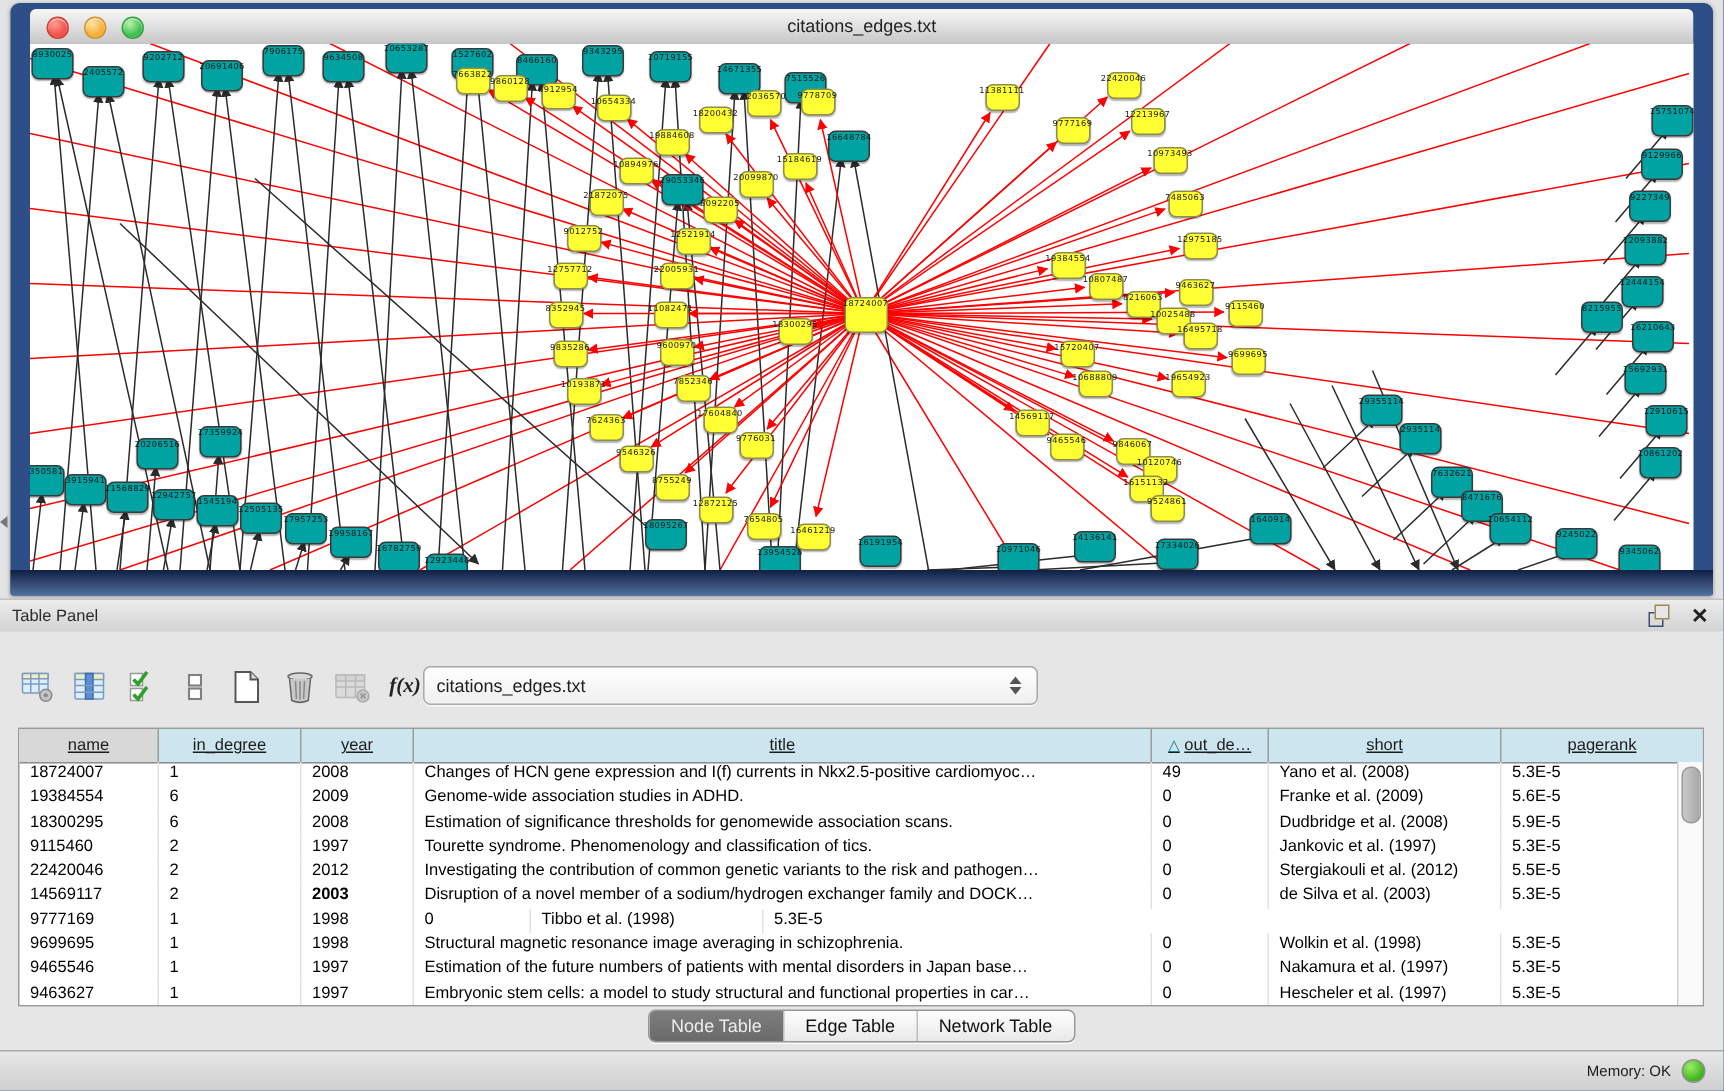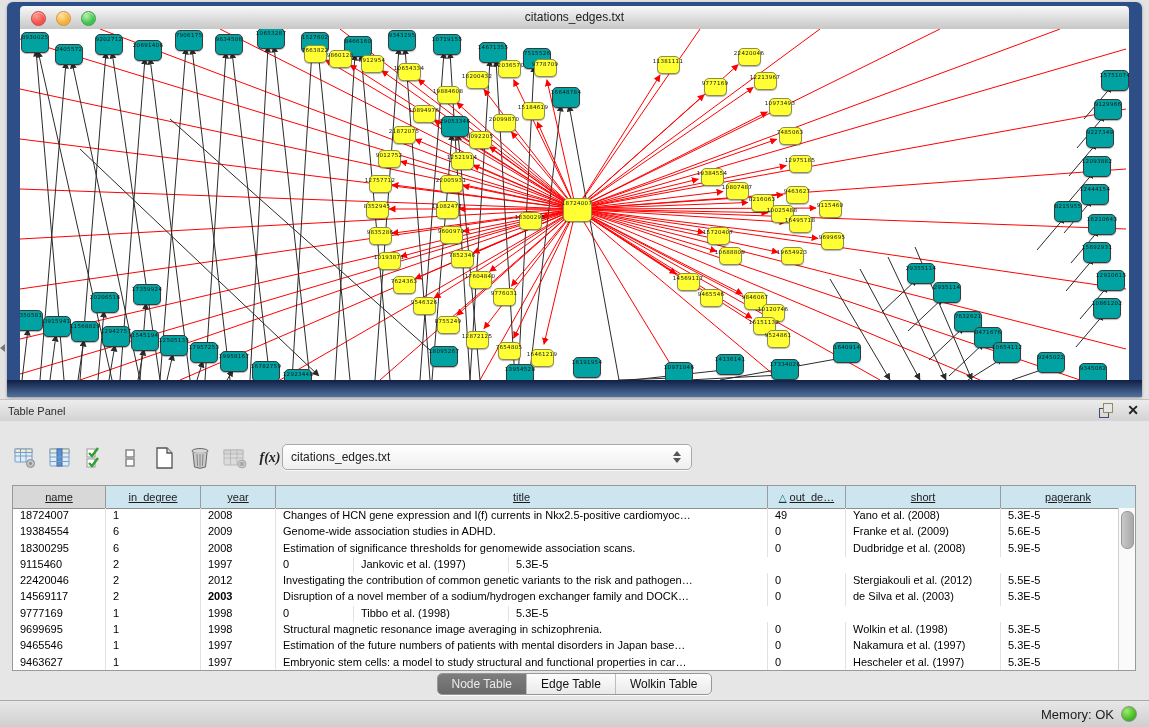--- a/index.html
+++ b/index.html
@@ -78,21 +78,21 @@
   .seg{display:flex;height:20px;border:1px solid #979797;border-radius:5px;overflow:hidden;
     background:linear-gradient(#fdfdfd,#e9e9e9);box-shadow:0 1px 0 rgba(255,255,255,.8);}
   .seg .tab{padding:0 14px;font-size:12px;line-height:20px;color:#111;border-right:1px solid #bdbdbd;}
   .seg .tab:last-child{border-right:none;}
   .seg .tab.active{background:linear-gradient(#7d7d7d,#6a6a6a);color:#ececec;}
 
   
   .status-bar{position:absolute;left:0;top:700px;width:1149px;height:27px;
     background:linear-gradient(#e7e7e7,#cfcfcf);border-top:1px solid #aaa;
     display:flex;align-items:center;justify-content:flex-end;gap:7px;padding-right:12px;box-sizing:border-box;}
-  .status-bar .mem{font-size:13px;color:#1c1c1c;}
+  .status-bar .mem{font-size:10px;color:#1c1c1c;}
   .mem-dot{width:14px;height:14px;border-radius:50%;border:1px solid #8f8f8f;
     background:radial-gradient(circle at 35% 30%,#9bee6a,#3db31c 70%);}
 </style>
 </head>
 <body>
 
 <div class="net-window">
   <div class="win-titlebar">
     <div class="traffic">
       <span class="light red"></span>
@@ -733,20 +733,21 @@
           <div class="td" style="width: 75px;">2008</div>
           <div class="td" style="width: 492px;">Estimation of significance thresholds for genomewide association scans.</div>
           <div class="td" style="width: 78px;">0</div>
           <div class="td" style="width: 155px;">Dudbridge et al. (2008)</div>
           <div class="td">5.9E-5</div>
         </div>
         <div class="tr">
           <div class="td" style="width: 93px;">9115460</div>
           <div class="td" style="width: 95px;">2</div>
           <div class="td" style="width: 75px;">1997</div>
+          <div class="td" style="width: 492px;">Tourette syndrome. Phenomenology and classification of tics.</div>
           <div class="td" style="width: 78px;">0</div>
           <div class="td" style="width: 155px;">Jankovic et al. (1997)</div>
           <div class="td">5.3E-5</div>
         </div>
         <div class="tr">
           <div class="td" style="width: 93px;">22420046</div>
           <div class="td" style="width: 95px;">2</div>
           <div class="td" style="width: 75px;">2012</div>
           <div class="td" style="width: 492px;">Investigating the contribution of common genetic variants to the risk and pathogen…</div>
           <div class="td" style="width: 78px;">0</div>
@@ -800,21 +801,21 @@
       </div>
     <div class="vscroll">
       <div class="vthumb"></div>
     </div>
   </div>
 
   <div class="tabs">
     <div class="seg" id="tabseg">
         <span class="tab active">Node Table</span>
         <span class="tab">Edge Table</span>
-        <span class="tab">Wolkin Table</span>
+        <span class="tab">Network Table</span>
       </div>
   </div>
 </div>
 
 <div class="status-bar">
   <span class="mem">Memory: OK</span>
   <span class="mem-dot"></span>
 </div>
 
 </body></html>

